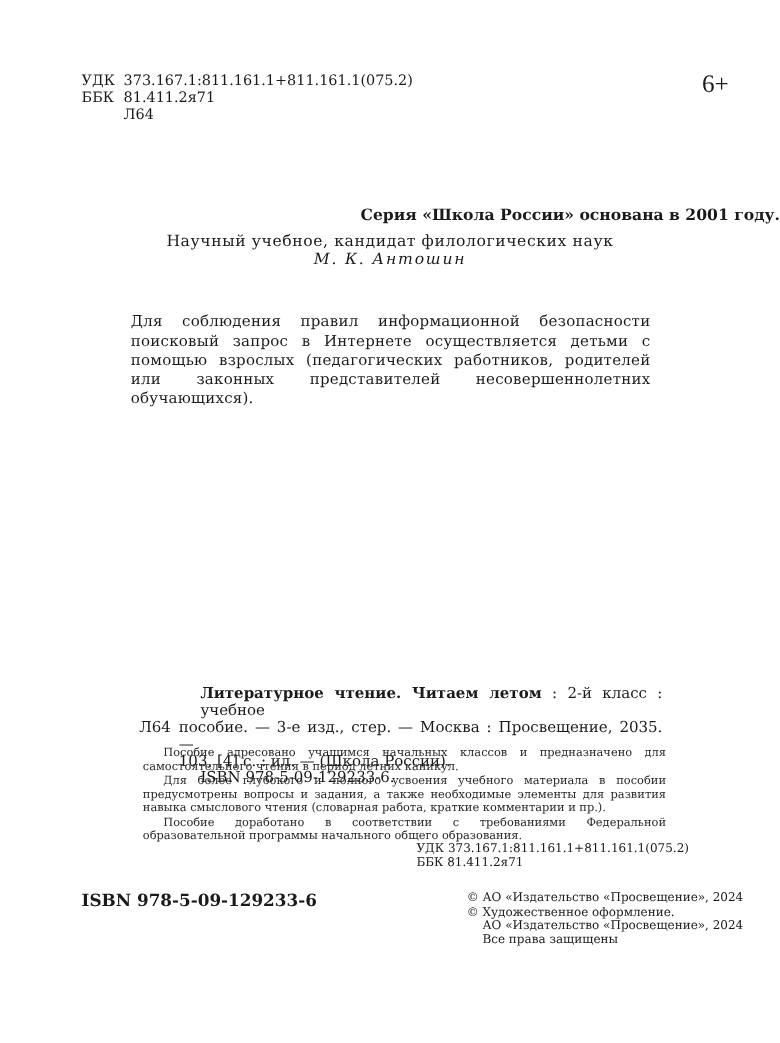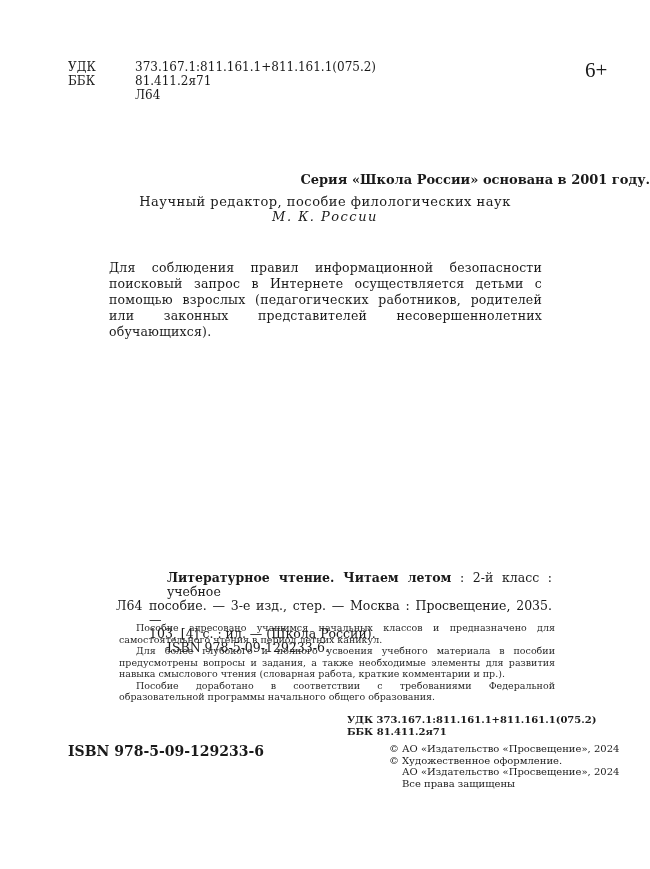--- a/index.html
+++ b/index.html
@@ -1,36 +1,36 @@
 <!DOCTYPE html>
 <html><head>
 <meta charset="utf-8">
 <style>
   html, body { margin:0; padding:0; background:#ffffff; }
   body { width:650px; height:869px; position:relative; overflow:hidden;
          font-family:"DejaVu Serif","Liberation Serif",serif; color:#1a1a1a; }
   .abs { position:absolute; }
   .udk-block { left:68px; top:60px; font-size:12px; line-height:14px; }
-  .udk-block .row { display:flex;gap:32px; }
+  .udk-block .row { display:flex; }
   .udk-block .lbl { width:35px; }
   .age { left:585px; top:58px; font-size:21px; font-family:"Liberation Serif",serif; }
   .series { left:0; width:650px; top:172px; text-align:right; font-weight:bold; font-size:13px; }
   .editor { left:0; width:650px; top:194px; text-align:center; font-size:13px; line-height:15px; letter-spacing:0.5px; }
   .editor .name { font-style:italic; display:block; letter-spacing:1.5px; }
   .notice { left:109px; top:260px; width:433px; font-size:12.5px; line-height:16px; text-align:justify; letter-spacing:0.2px; }
   .bib { left:116px; top:571px; width:436px; font-size:12.5px; line-height:14px; }
   .bib .l1 { padding-left:51px; text-align:justify; }
   .bib .l1 b { font-weight:bold; }
   .bib .l2 { display:flex; }
   .bib .l2 .mark { position:absolute; left:0; }
   .bib .indent { padding-left:33px; text-align:justify; }
   .bib .isbn { padding-left:51px; }
   .annot { left:119px; top:622px; width:436px; font-size:9.5px; line-height:11.5px; text-align:justify; color:#2a2a2a; }
   .annot p { margin:0; text-indent:17px; }
-  .udk2 { left:347px; top:702px; font-size:10px; line-height:12px; font-weight:bold;margin-top:12px; }
+  .udk2 { left:347px; top:702px; font-size:10px; line-height:12px; font-weight:normal; }
   .isbn-left { left:68px; top:743px; font-size:14px; font-weight:bold; }
   .copy { left:389px; top:743px; font-size:10px; line-height:11.5px; }
   .copy .r { display:flex; }
   .copy .c { width:13px; }
 </style>
 </head>
 <body>
 
 <div class="abs udk-block">
   <div class="row">
@@ -45,22 +45,22 @@
       <span class="lbl"></span>
       <span>Л64</span>
     </div>
 </div>
 
 <div class="abs age">6+</div>
 
 <div class="abs series">Серия «Школа России» основана в 2001 году.</div>
 
 <div class="abs editor">
-  <span>Научный редактор, пособие филологических наук</span>
-  <span class="name">М. К. России</span>
+  <span>Научный учебное, кандидат филологических наук</span>
+  <span class="name">М. К. Антошин</span>
 </div>
 
 <div class="abs notice">Для соблюдения правил информационной безопасности поисковый запрос в Интернете осуществляется детьми с помощью взрослых (педагогических работников, родителей или законных представителей несовершеннолетних обучающихся).</div>
 
 <div class="abs bib">
   <div class="l1"><b>Литературное чтение. Читаем летом</b><span> : 2-й класс : учебное</span></div>
   <div class="l2" style="position:relative;">
     <span class="mark" style="left:0;">Л64</span>
     <span class="indent">пособие. — 3-е изд., стер. — Москва : Просвещение, 2035. —</span>
   </div>

